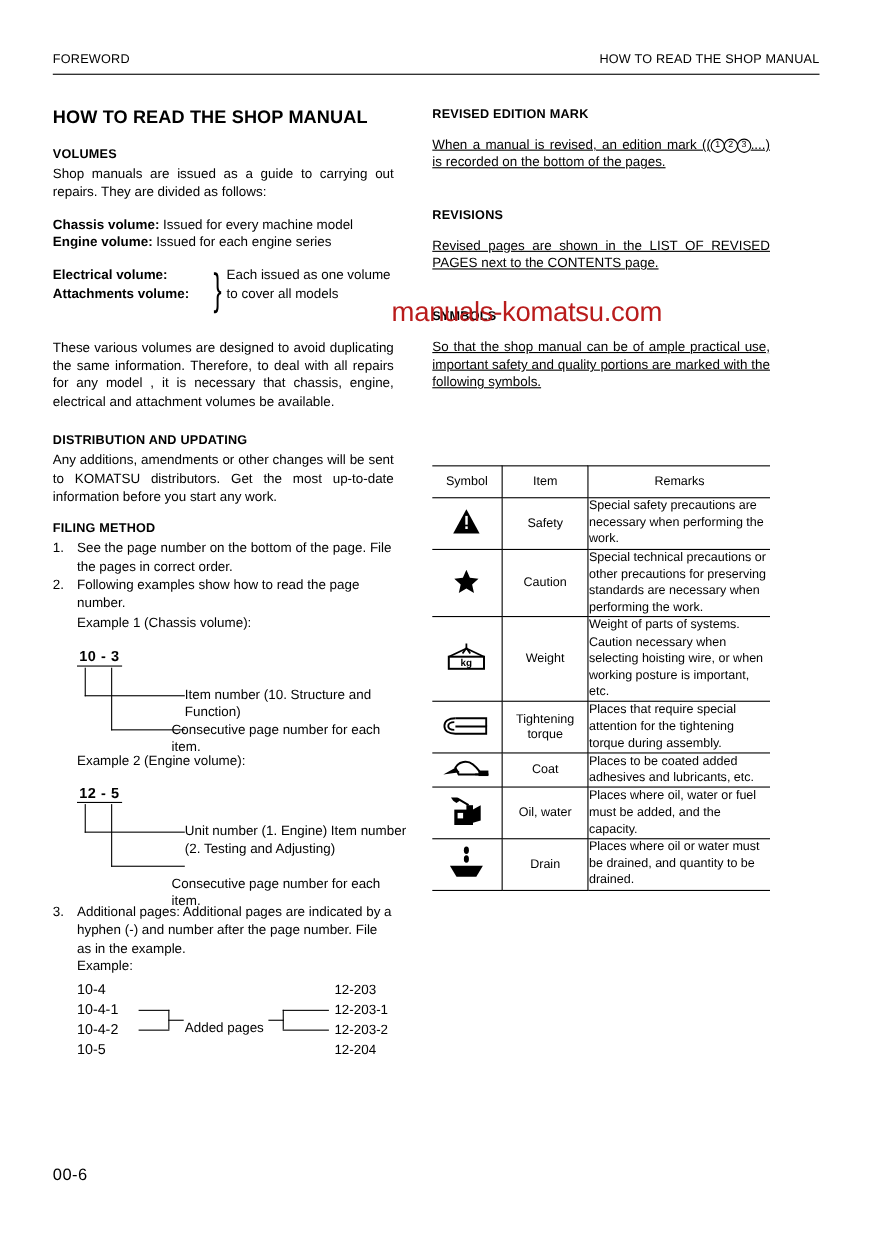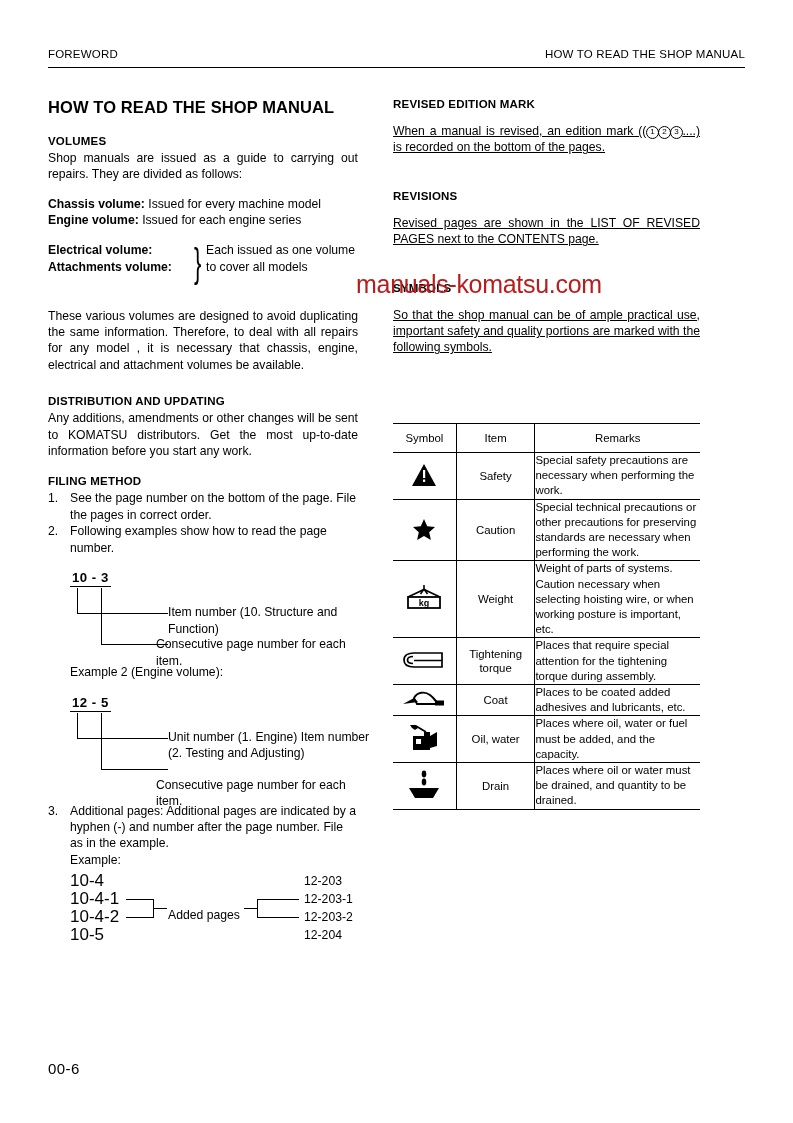--- a/index.html
+++ b/index.html
@@ -203,21 +203,21 @@
     position: relative;
     margin-left: 22px;
     margin-top: 4px;
     height: 76px;
     font-size: 12.2px;
   }
   .added .lcol {
     position: absolute;
     left: 0; top: 0;
     line-height: 18px;
-    font-size: 17px;
+    font-size: 13px;
   }
   .added .rcol {
     position: absolute;
     left: 234px; top: 0;
     line-height: 18px;
     font-size: 12.2px;
   }
   .added .lbl {
     position: absolute;
     left: 98px;
@@ -349,20 +349,21 @@
     <ol class="filing">
       <li>
         <span class="num">1.</span>
         <span>See the page number on the bottom of the page. File the pages in correct order.</span>
       </li>
       <li>
         <span class="num">2.</span>
         <span>Following examples show how to read the page number.</span>
       </li>
     </ol>
+    <div class="sub-ind" style="margin-top:2px;">Example 1 (Chassis volume):</div>
 
     <div class="diagram">
       <div class="code">10 - 3</div>
       <div class="v1"></div>
       <div class="v2"></div>
       <div class="h1l"></div>
       <div class="h2l"></div>
       <div class="t1">Item number (10.  Structure and Function)</div>
       <div class="t2">Consecutive page number for each item.</div>
     </div>

